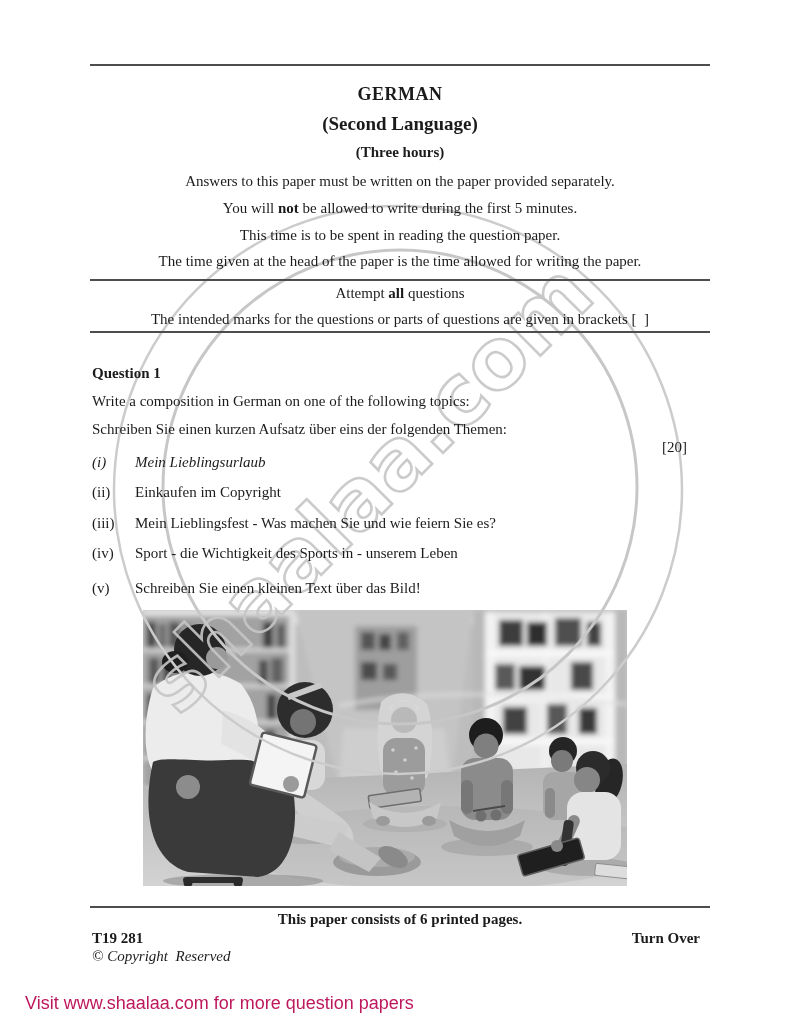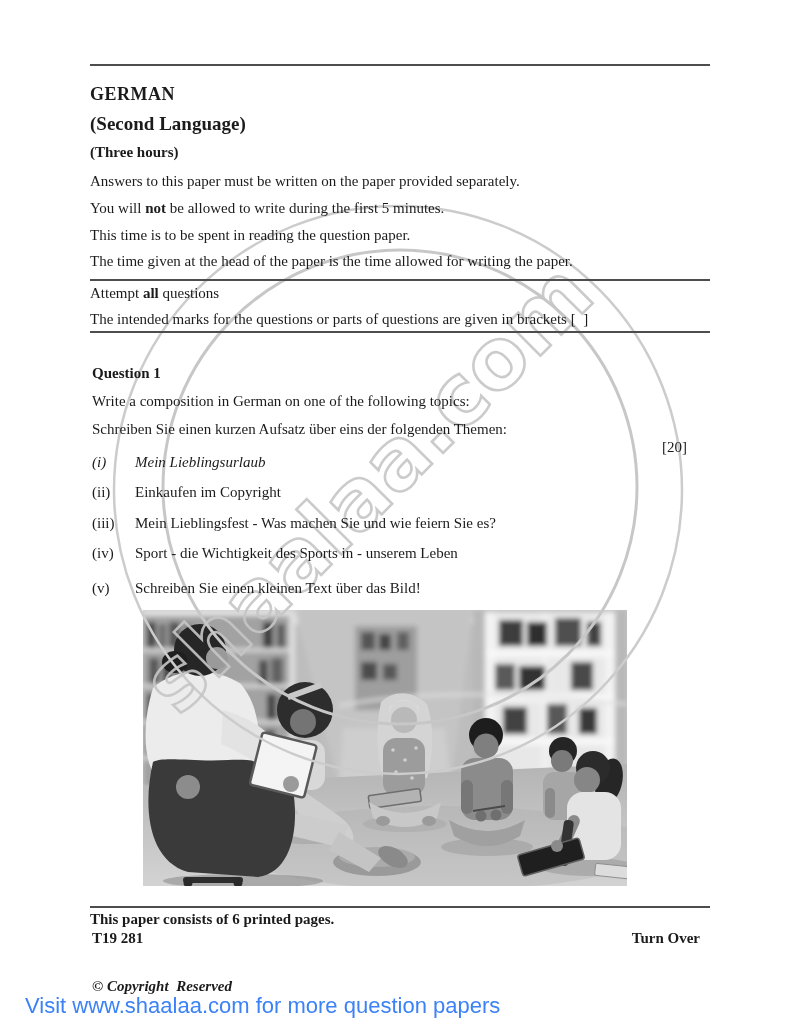--- a/index.html
+++ b/index.html
@@ -1,44 +1,44 @@
 <!DOCTYPE html>
 <html><head>
 <meta charset="utf-8">
 <style>
   html,body{margin:0;padding:0;}
   body{
     width:800px;height:1035px;background:#ffffff;position:relative;
     font-family:"Liberation Serif", serif;color:#1b1b1b;overflow:hidden;
   }
   .rule{position:absolute;left:90px;width:620px;height:2px;background:#4d4d4d;z-index:3;}
-  .ctext{position:absolute;left:90px;width:620px;z-index:3;}
+  .ctext{position:absolute;left:90px;width:620px;text-align:center;z-index:3;}
   .ltext{position:absolute;left:92px;z-index:3;}
   .b{font-weight:bold;}
   .fs15{font-size:15px;line-height:1.2;}
   #title{top:84px;font-size:18px;font-weight:bold;letter-spacing:.5px;}
   #sub1{top:113px;font-size:19px;font-weight:bold;}
   #sub2{top:144px;font-size:15px;font-weight:bold;}
   #instr0{top:172px;} #instr1{top:199px;} #instr2{top:226px;} #instr3{top:252px;}
   #rule-top{top:64px;} #rule-a{top:279px;} #rule-b{top:331px;} #rule-c{top:906px;}
   #attempt{top:284px;} #marksnote{top:310px;white-space:pre;}
   #q1{top:364px;font-weight:bold;}
   #prompt-en{top:392px;} #prompt-de{top:420px;}
   #marks{position:absolute;left:662px;top:392px;z-index:3;margin-top:46px;}
   .topic{position:absolute;left:92px;z-index:3;}
   .topic .num{display:inline-block;width:43px;}
   #t0{top:453px;font-style:italic;} #t1{top:483px;} #t2{top:514px;} #t3{top:544px;} #t4{top:579px;}
   #photo{position:absolute;left:143px;top:610px;width:484px;height:276px;z-index:1;}
   #watermark{position:absolute;left:0;top:0;width:800px;height:1035px;z-index:2;pointer-events:none;}
   #pagesnote{top:910px;font-weight:bold;}
   #code{top:929px;font-weight:bold;}
   #turnover{position:absolute;left:90px;width:610px;text-align:right;top:929px;font-weight:bold;z-index:3;}
-  #copyright{top:977px;font-weight:bold;font-style:italic;white-space:pre;}
+  #copyright{top:947px;font-weight:normal;font-style:italic;white-space:pre;}
   #sitenote{position:absolute;left:25px;top:993px;font-family:"Liberation Sans", sans-serif;
-    font-size:22px;color:#3b82f6;z-index:3;}
+    font-size:18px;color:#be185d;z-index:3;}
 </style>
 </head>
 <body>
 
 <div class="rule" id="rule-top"></div>
 <div class="rule" id="rule-a"></div>
 <div class="rule" id="rule-b"></div>
 <div class="rule" id="rule-c"></div>
 
 <div class="ctext" id="title">GERMAN</div>

